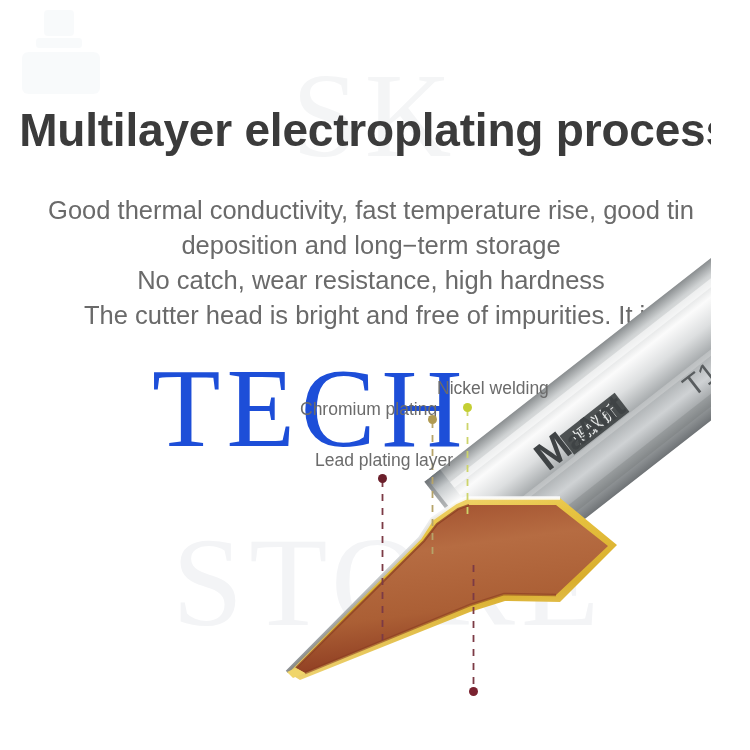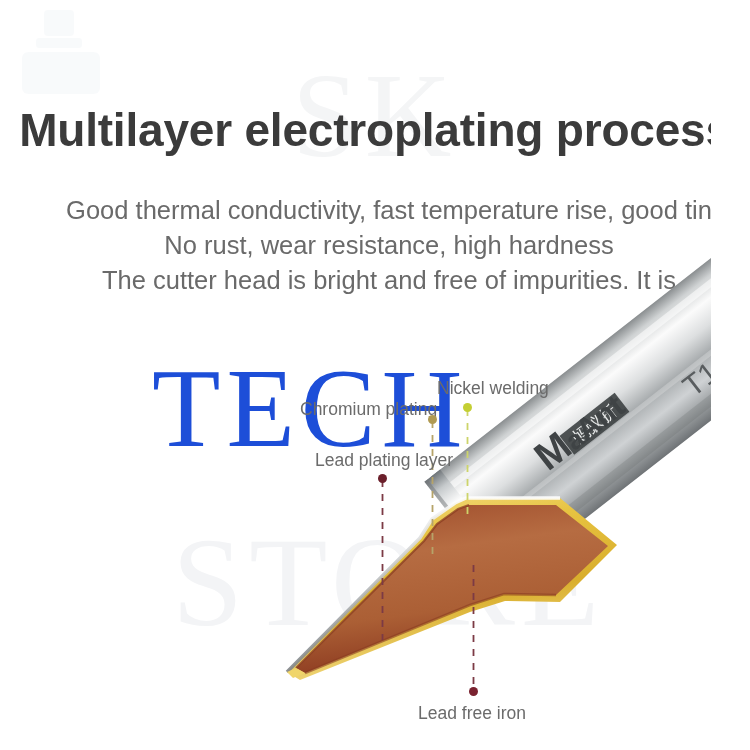--- a/index.html
+++ b/index.html
@@ -47,21 +47,21 @@
     font-size: 46px;
     line-height: 44px;
     color: #3b3b3b;
     font-weight: 600;
     letter-spacing: -0.2px;
   }
 
   
   .body-copy {
     position: absolute;
-    left: 28px; top: 193px;
+    left: 10px; top: 193px;
     width: 722px;
     text-align: center;
     color: #6a6a6a;
     font-size: 25.5px;
     line-height: 35px;
     font-weight: 400;
   }
   .body-copy p { margin: 0; }
 
   
@@ -111,21 +111,22 @@
   </svg>
 
   <div class="wm wm-sk">SK</div>
   <div class="wm wm-tech">TECH</div>
   <div class="wm wm-store">STORE</div>
 
   <div class="headline">Multilayer electroplating process</div>
 
   <div class="body-copy">
     <p>Good thermal conductivity, fast temperature rise, good tin</p>
-    <p>No rust, wear resistance, high hardness</p>
+    <p>deposition and long−term storage</p>
+    <p>No catch, wear resistance, high hardness</p>
     <p>The cutter head is bright and free of impurities. It is</p>
   </div>
 
   <svg class="product" viewBox="0 0 750 750" aria-hidden="true">
     <defs>
 
       <linearGradient id="shaftGrad" x1="0" y1="0" x2="0" y2="1" gradientUnits="objectBoundingBox">
         <stop offset="0.00" stop-color="#8a8e90"></stop>
         <stop offset="0.10" stop-color="#cfd2d3"></stop>
         <stop offset="0.24" stop-color="#fbfbfb"></stop>
@@ -245,16 +246,15 @@
 
   <div class="callout c-nickel">Nickel welding</div>
   <div class="dot dot-nickel"></div>
 
   <div class="callout c-chromium">Chromium plating</div>
   <div class="dot dot-chromium"></div>
 
   <div class="callout c-iron">Lead plating layer</div>
   <div class="dot dot-iron"></div>
 
-  <div class="callout c-lead">Lead free iron</div>
   <div class="dot dot-lead"></div>
 
 </div>
 
 </body></html>

